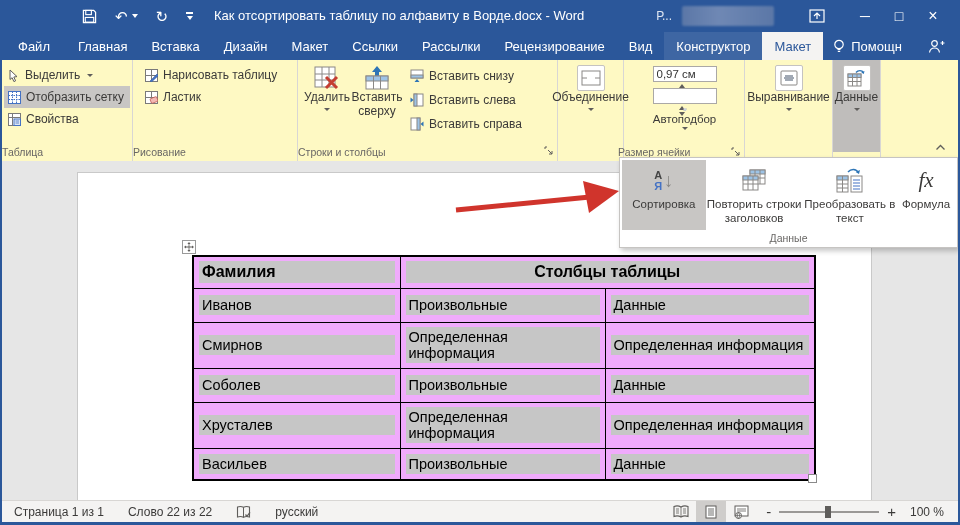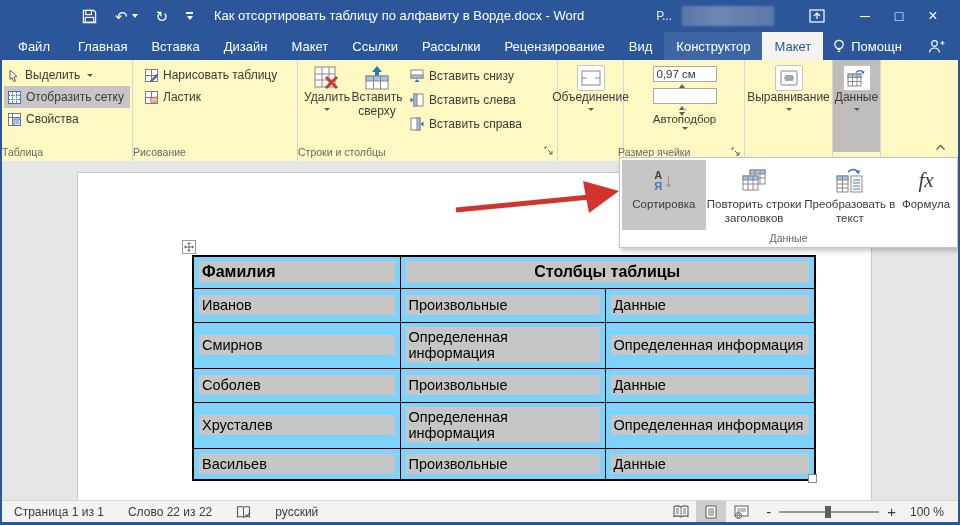--- a/index.html
+++ b/index.html
@@ -82,21 +82,21 @@
   .panel-glabel { text-align:center; font-size:10.5px; color:#696765; padding:2px 0 3px 0; }
   .sorticon { display:flex; align-items:center; gap:2px; }
   .sorticon .ltrs { display:flex; flex-direction:column; font-weight:bold; font-size:11px; line-height:1.0; }
   .sorticon .a { color:#444; } .sorticon .ya { color:#4472c4; }
   .sorticon .arr { font-size:19px; color:#8a8886; line-height:.9; }
   .fxicon { font-family:"Liberation Serif","DejaVu Serif",serif; font-style:italic; font-size:21px; color:#3b3a39; }
 
   
   .canvas { position:absolute; left:0; top:161px; width:100%; height:339px; background:#e6e6e6; overflow:hidden; }
   .page { position:absolute; left:75px; top:11px; width:795px; height:340px; background:#fff; border:1px solid #c9c9c9; }
-  .doctable { position:absolute; left:190px; top:94px; border-collapse:collapse; table-layout:fixed; width:622px; background:#7dd3fc; }
+  .doctable { position:absolute; left:190px; top:94px; border-collapse:collapse; table-layout:fixed; width:622px; background:#f0abfc; }
   .doctable td { border:1px solid #000; vertical-align:middle; padding:1px 5px; font-size:14.5px; color:#000; overflow:hidden; }
   .doctable { border:2px solid #000; }
   .doctable tr.hdr td { font-size:16px; font-weight:bold; }
   .hl { display:block; background:#c6c6c6; padding:2px 3px; }
   .center .hl { text-align:center; }
   .move-handle { position:absolute; left:180px; top:79px; width:14px; height:14px; background:#fff; border:1px solid #9a9a9a; display:flex; align-items:center; justify-content:center; }
   .resize-handle { position:absolute; left:806px; top:313px; width:9px; height:9px; background:#fff; border:1px solid #8a8a8a; }
   .red-arrow { position:absolute; left:440px; top:14px; z-index:25; }
 
   

